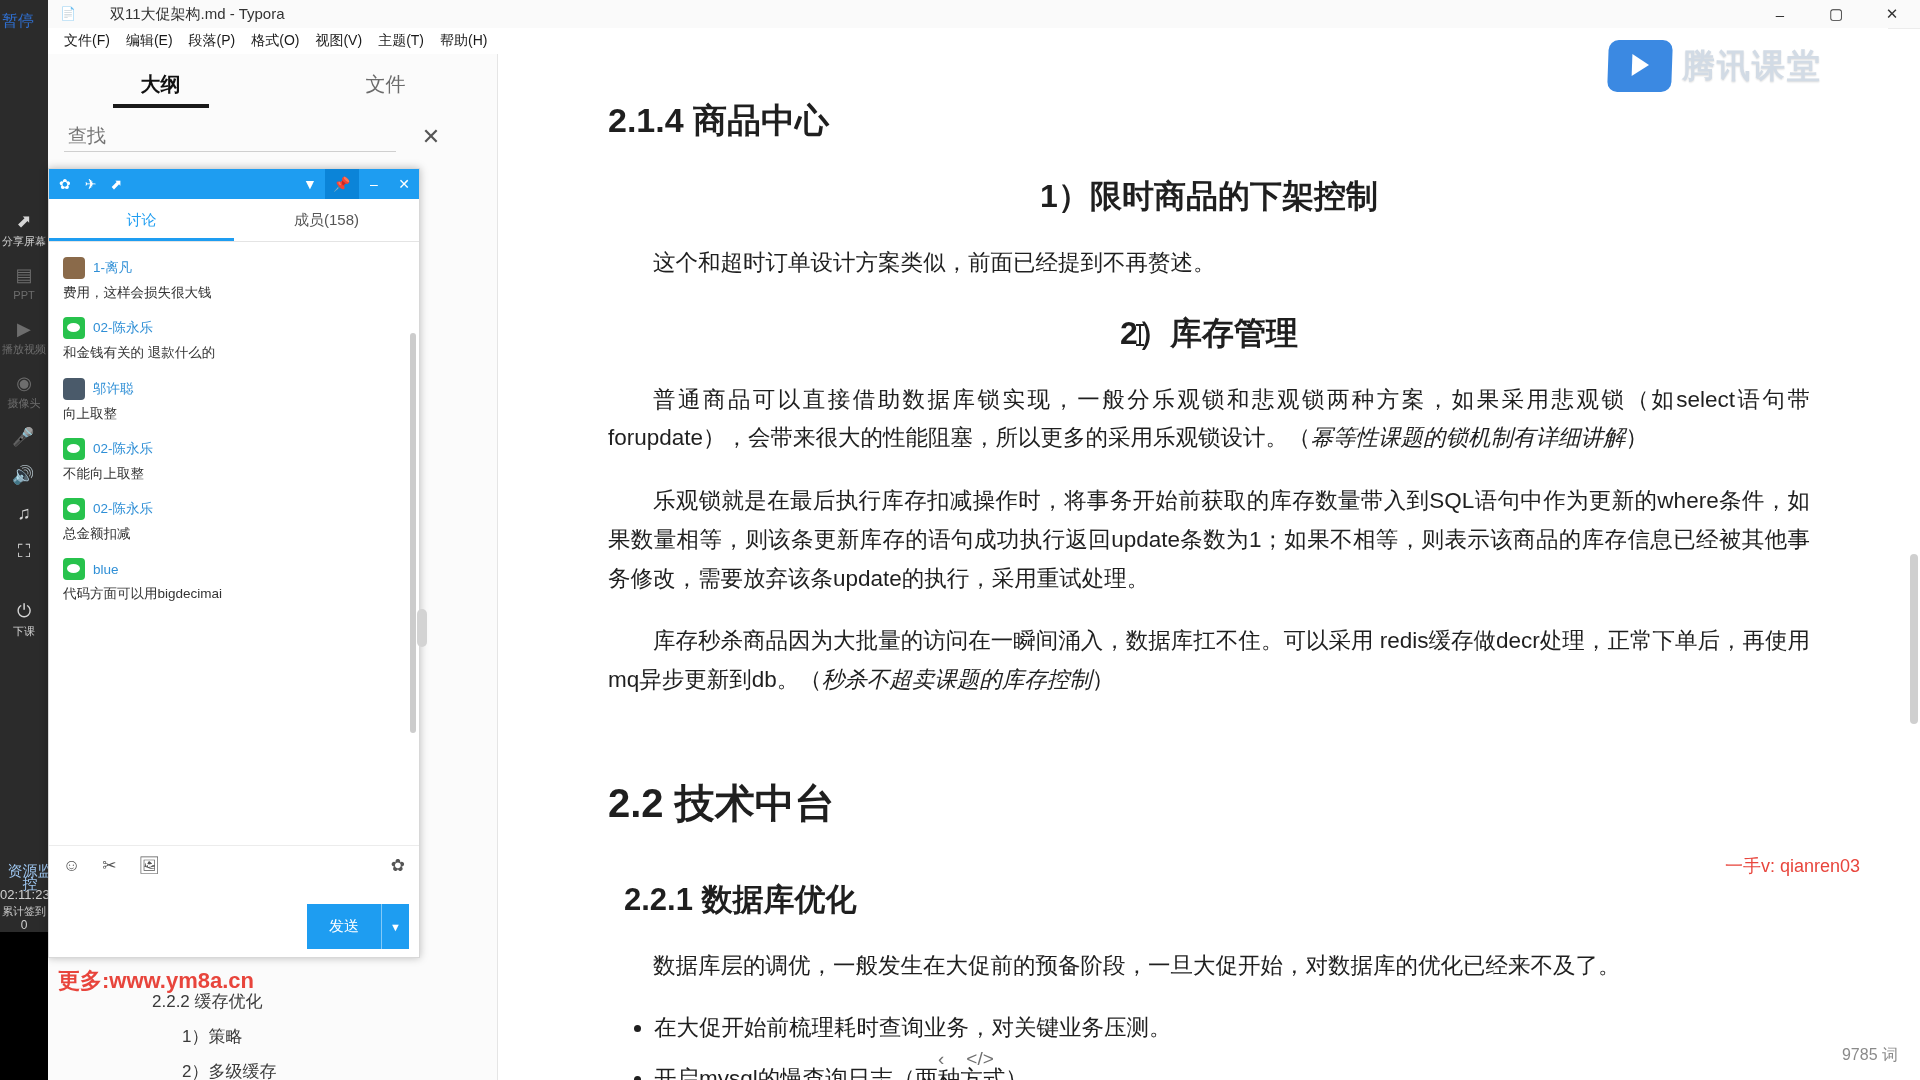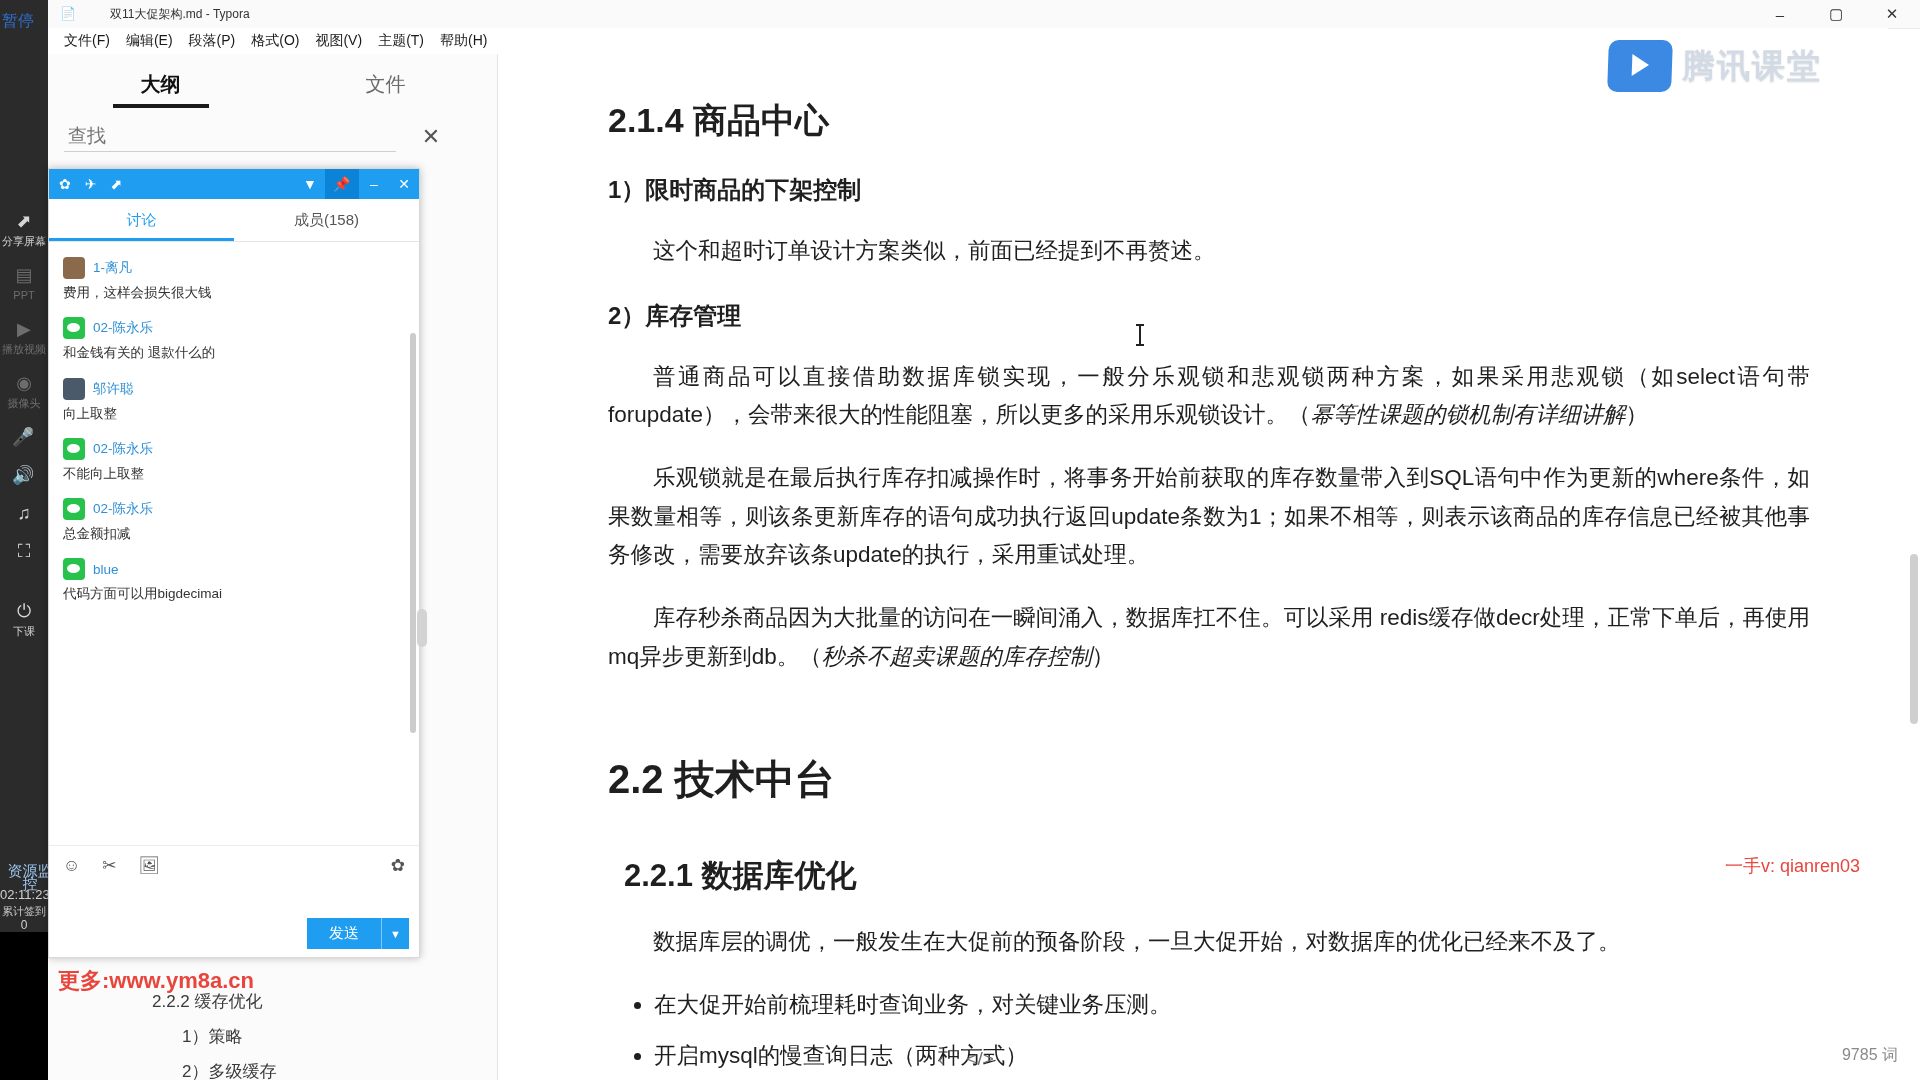--- a/index.html
+++ b/index.html
@@ -28,21 +28,21 @@
     border-bottom: 1px solid #ececec;
   }
   .title-bar .tb-icon {
     position: absolute; left: 12px; top: 5px;
     width: 18px; height: 18px;
     font-size: 13px; color: #5a5a5a;
     line-height: 18px;
   }
   .title-bar .tb-text {
     position: absolute; left: 62px; top: 4px;
-    font-size: 12px; color: #333; line-height: 20px;
+    font-size: 15px; color: #333; line-height: 20px;
   }
   .win-btns {
     position: absolute; right: 0; top: 0;
     height: 28px; display: flex;
   }
   .win-btn {
     width: 56px; height: 28px;
     display: flex; align-items: center; justify-content: center;
     font-size: 15px; color: #333;
   }
@@ -135,22 +135,23 @@
     width: 1422px;
     padding: 42px 110px 0 110px;
     box-sizing: border-box;
     color: #1f1f1f;
   }
   .doc h2 {
     font-size: 34px; margin: 0 0 0 0; font-weight: bold;
     line-height: 1.45;
   }
   .doc h3 {
-    font-size: 24px; margin: 28px 0 0 0; font-weight: bold;
+    font-size: 32px; margin: 28px 0 0 0; font-weight: bold;
     line-height: 1.45;
+    text-align: center;
   }
   .doc h2.big {
     font-size: 40px;
     margin-top: 74px;
   }
   .doc h2.sub {
     font-size: 31px;
     margin-top: 46px;
     margin-left: 16px;
   }
@@ -371,21 +372,21 @@
     background: #fff;
   }
   .send-wrap {
     position: absolute;
     right: 10px; bottom: 8px;
     display: flex;
   }
   .send-btn {
     background: #1e9df1; color: #fff;
     font-size: 15px;
-    padding: 6px 22px;
+    padding: 13px 22px;
     border: none;
   }
   .send-caret {
     background: #1e9df1; color: #fff;
     font-size: 11px;
     border-left: 1px solid rgba(255,255,255,.45);
     padding: 6px 8px;
     display: flex; align-items: center;
   }
   .watermark-site {

